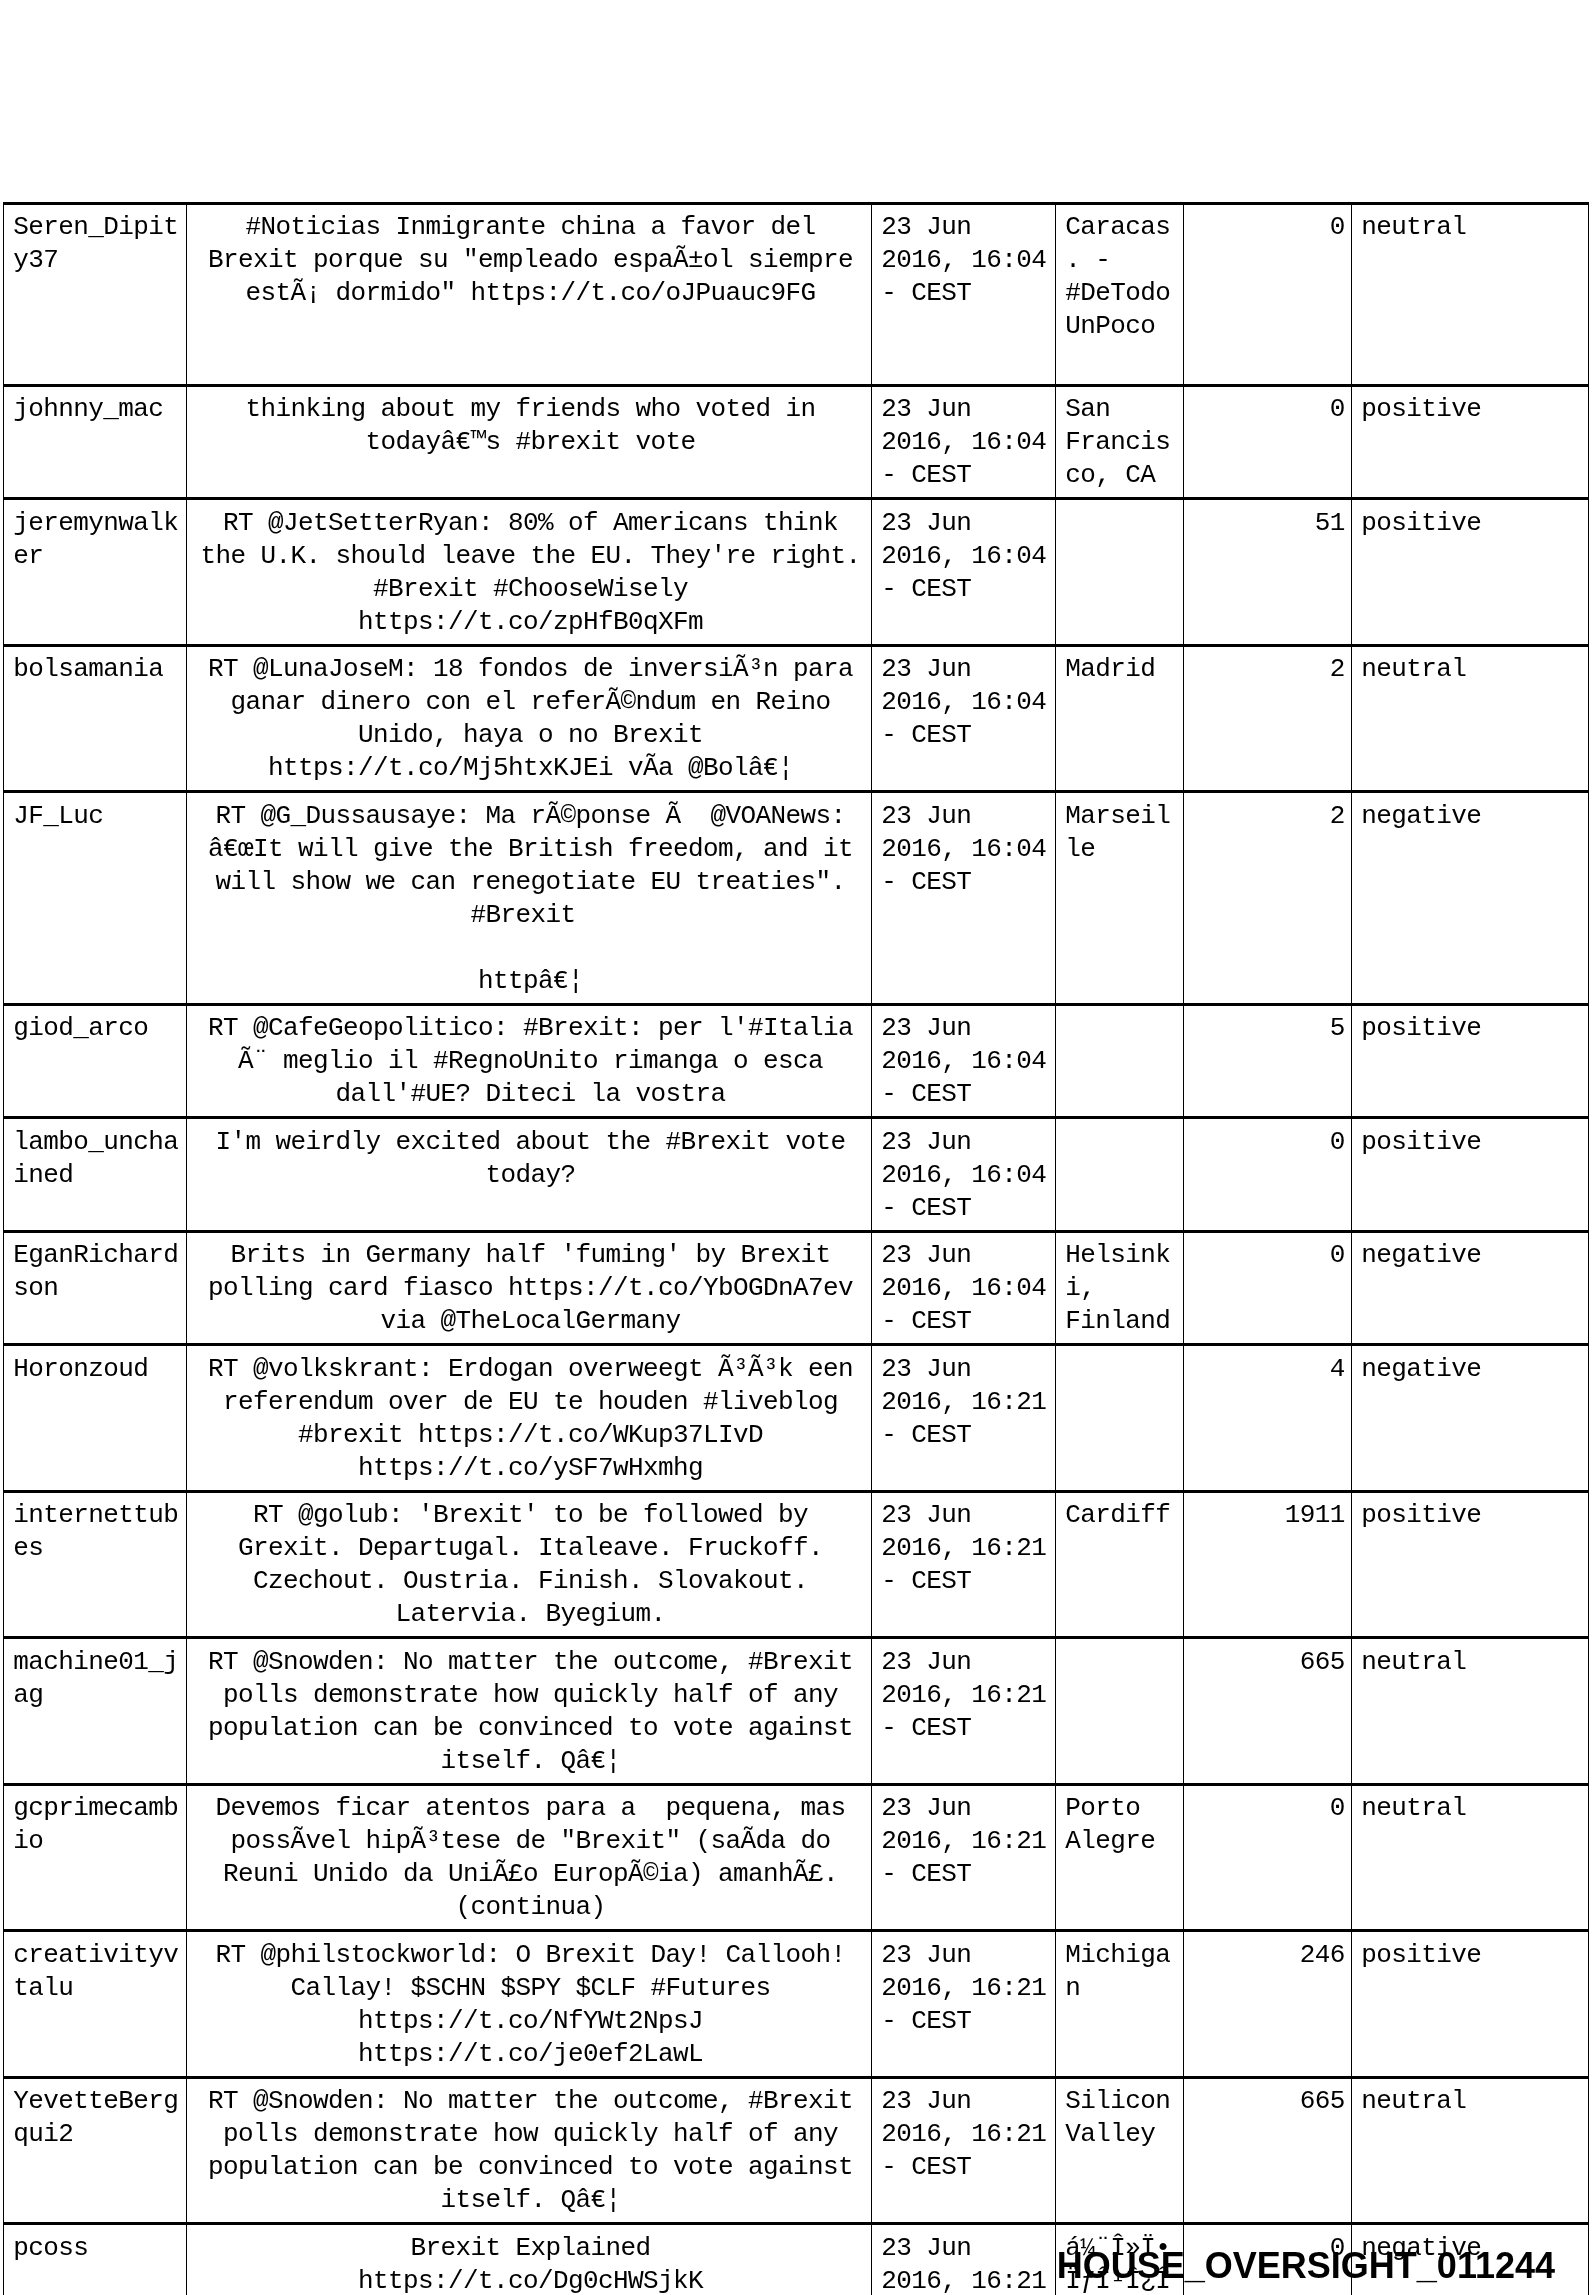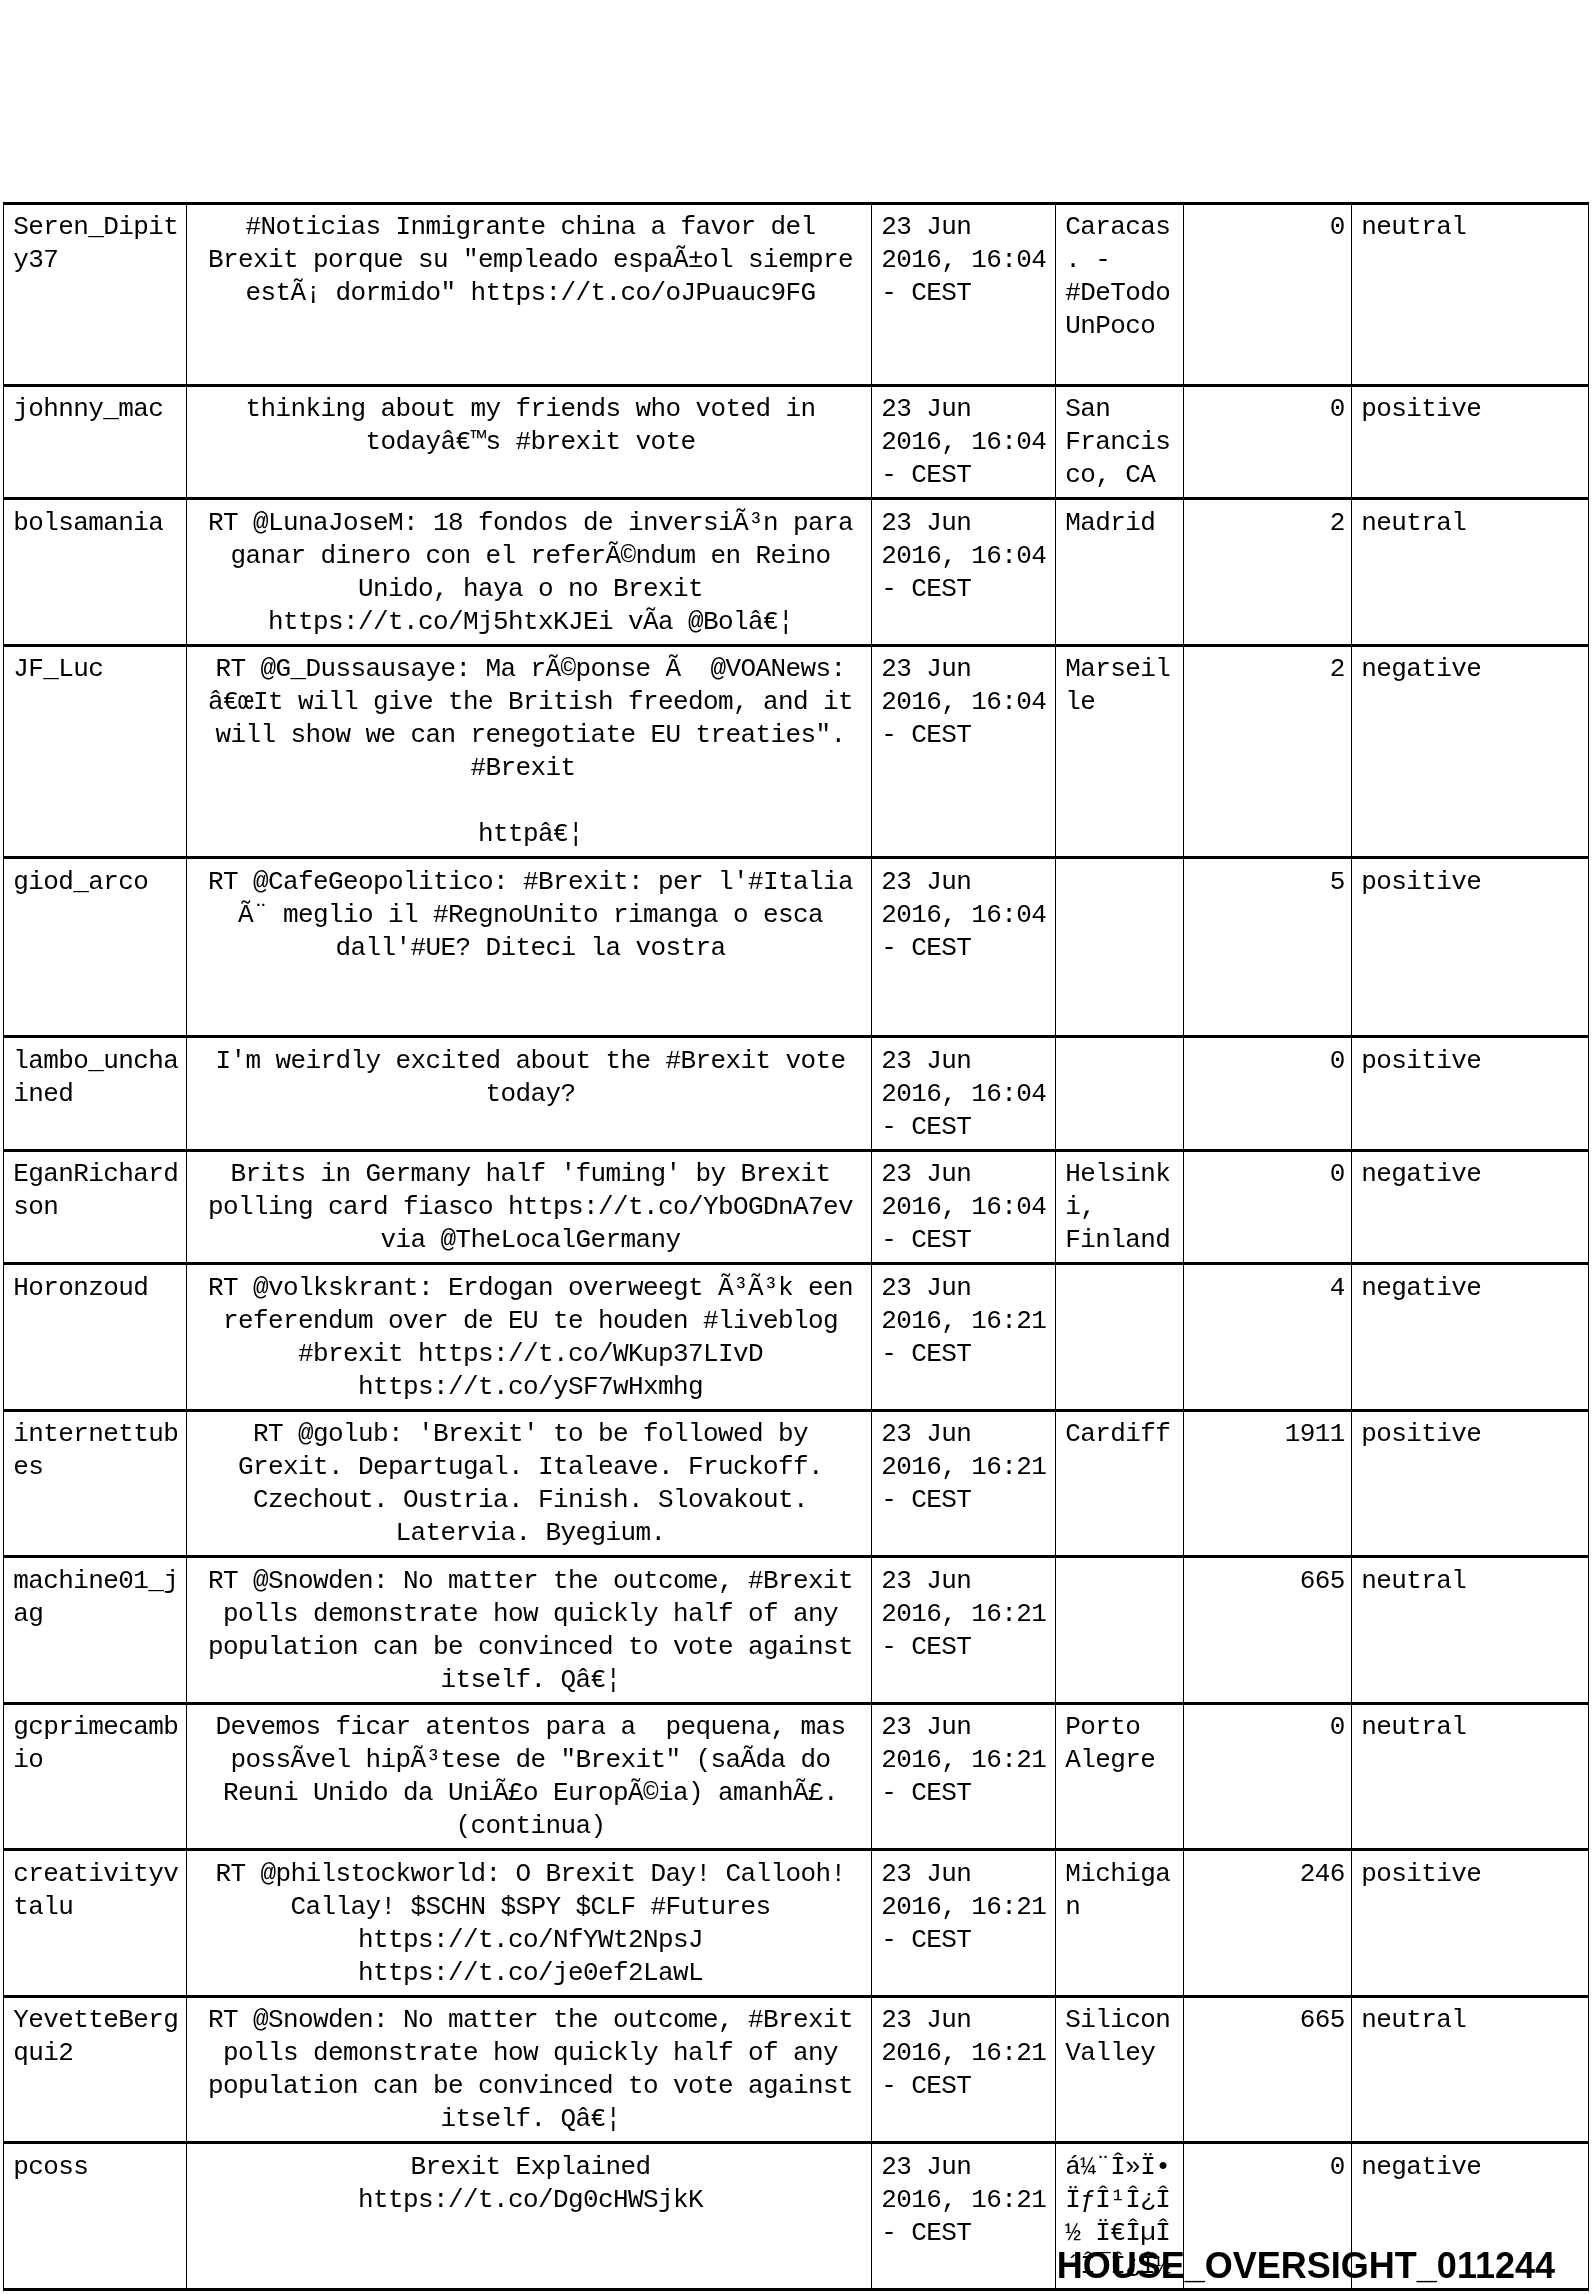--- a/index.html
+++ b/index.html
@@ -96,20 +96,28 @@
   </tr>
       <tr>
     <td class="c-user">johnny_mac</td>
     <td class="c-text">thinking about my friends who voted in todayâ€™s #brexit vote</td>
     <td class="c-date">23 Jun 2016, 16:04 - CEST</td>
     <td class="c-loc">San Francisco, CA</td>
     <td class="c-count">0</td>
     <td class="c-sent">positive</td>
   </tr>
       <tr>
+    <td class="c-user">jeremynwalker</td>
+    <td class="c-text">RT @JetSetterRyan: 80% of Americans think the U.K. should leave the EU. They're right. #Brexit #ChooseWisely https://t.co/zpHfB0qXFm</td>
+    <td class="c-date">23 Jun 2016, 16:04 - CEST</td>
+    <td class="c-loc"></td>
+    <td class="c-count">51</td>
+    <td class="c-sent">positive</td>
+  </tr>
+      <tr>
     <td class="c-user">bolsamania</td>
     <td class="c-text">RT @LunaJoseM: 18 fondos de inversiÃ³n para ganar dinero con el referÃ©ndum en Reino Unido, haya o no Brexit https://t.co/Mj5htxKJEi vÃa @Bolâ€¦</td>
     <td class="c-date">23 Jun 2016, 16:04 - CEST</td>
     <td class="c-loc">Madrid</td>
     <td class="c-count">2</td>
     <td class="c-sent">neutral</td>
   </tr>
       <tr>
     <td class="c-user">JF_Luc</td>
     <td class="c-text">RT @G_Dussausaye: Ma rÃ©ponse Ã  @VOANews: â€œIt will give the British freedom, and it will show we can renegotiate EU treaties". #Brexit 

